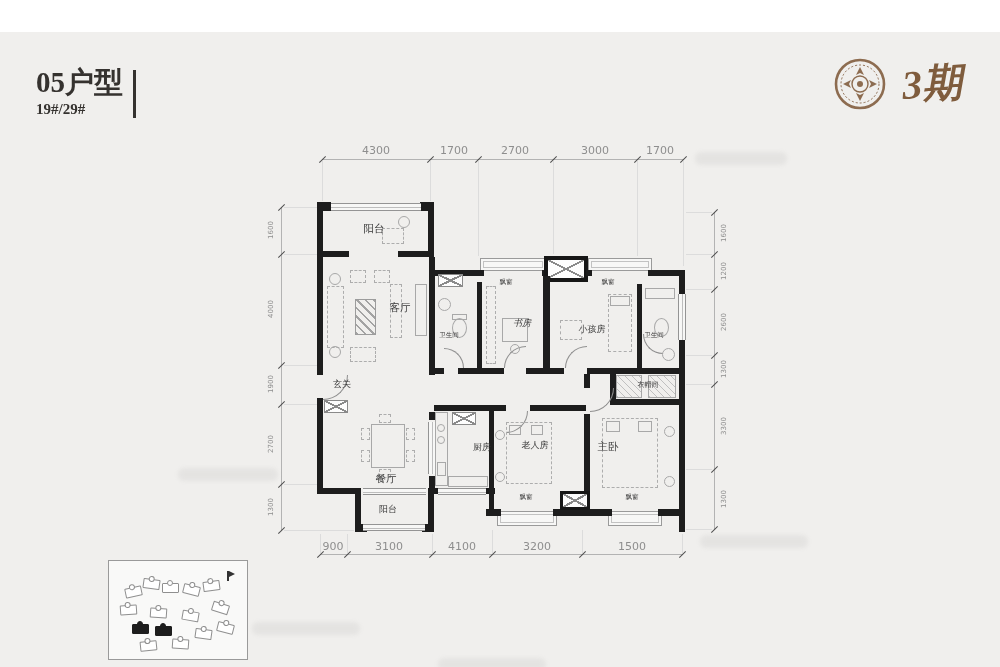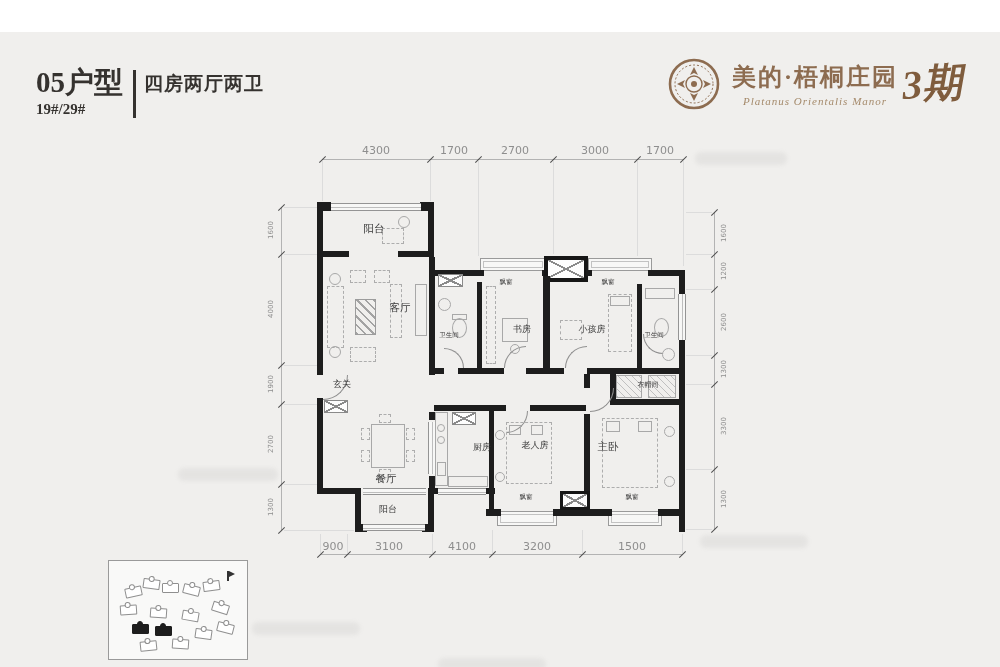--- a/index.html
+++ b/index.html
@@ -75,39 +75,34 @@
 
 <div id="canvas">
 
   <div class="hdr-left">
     <div class="hdr-l1">
       <div class="unit-type">05户型</div>
       <div class="bldgs">19#/29#</div>
     </div>
     <div class="hdr-div"></div>
     <div class="hdr-r1">
-      <div class="layoutdesc">四房两厅两卫</div>
     </div>
   </div>
 
   <div class="brand">
     <svg class="emblem" viewBox="0 0 52 52">
       <circle cx="26" cy="26" r="24" fill="none" stroke="#8d6c50" stroke-width="2.6"></circle>
       <circle cx="26" cy="26" r="19" fill="none" stroke="#8d6c50" stroke-width="1" stroke-dasharray="2 2"></circle>
       <path d="M26 9 L30 17 L26 15 L22 17 Z" fill="#8d6c50"></path>
       <path d="M26 43 L30 35 L26 37 L22 35 Z" fill="#8d6c50"></path>
       <path d="M9 26 L17 22 L15 26 L17 30 Z" fill="#8d6c50"></path>
       <path d="M43 26 L35 22 L37 26 L35 30 Z" fill="#8d6c50"></path>
       <circle cx="26" cy="26" r="8" fill="none" stroke="#8d6c50" stroke-width="1.4"></circle>
       <circle cx="26" cy="26" r="3" fill="#8d6c50"></circle>
     </svg>
-    <div class="brand-text">
-      <div class="brand-cn">美的·梧桐庄园</div>
-      <div class="brand-en">Platanus Orientalis Manor</div>
-    </div>
     <div class="brand-phase">3期</div>
   </div>
 
   <div>
 
     <div class="dim" style="left:322px;top:127px;width:361px;height:1px;"></div>
     <div class="tick" style="left:318px;top:127px;"></div>
       <div class="tick" style="left:426px;top:127px;"></div>
     <div class="tick" style="left:474px;top:127px;"></div>
       <div class="tick" style="left:549px;top:127px;"></div>
@@ -337,21 +332,21 @@
   </div>
 
   <div>
     <span class="rlabel s10" style="left:374px;top:197px;">阳台</span>
     <span class="rlabel s10" style="left:400px;top:276px;">客厅</span>
     <span class="rlabel s9" style="left:342px;top:352px;">玄关</span>
     <span class="rlabel s10" style="left:386px;top:447px;">餐厅</span>
     <span class="rlabel s9" style="left:388px;top:477px;">阳台</span>
     <span class="rlabel s9" style="left:482px;top:415px;">厨房</span>
     <span class="rlabel s65" style="left:449px;top:303px;">卫生间</span>
-    <span class="rlabel s9" style="left:522px;top:297px;">书房</span>
+    <span class="rlabel s9" style="left:522px;top:291px;font-style:italic;">书房</span>
     <span class="rlabel s9" style="left:592px;top:297px;">小孩房</span>
     <span class="rlabel s65" style="left:654px;top:303px;">卫生间</span>
     <span class="rlabel s7" style="left:648px;top:353px;">衣帽间</span>
     <span class="rlabel s9" style="left:535px;top:413px;">老人房</span>
     <span class="rlabel s10" style="left:608px;top:415px;">主卧</span>
     <span class="rlabel s65" style="left:506px;top:250px;">飘窗</span>
     <span class="rlabel s65" style="left:608px;top:250px;">飘窗</span>
     <span class="rlabel s65" style="left:526px;top:465px;">飘窗</span>
     <span class="rlabel s65" style="left:632px;top:465px;">飘窗</span>
   </div>

